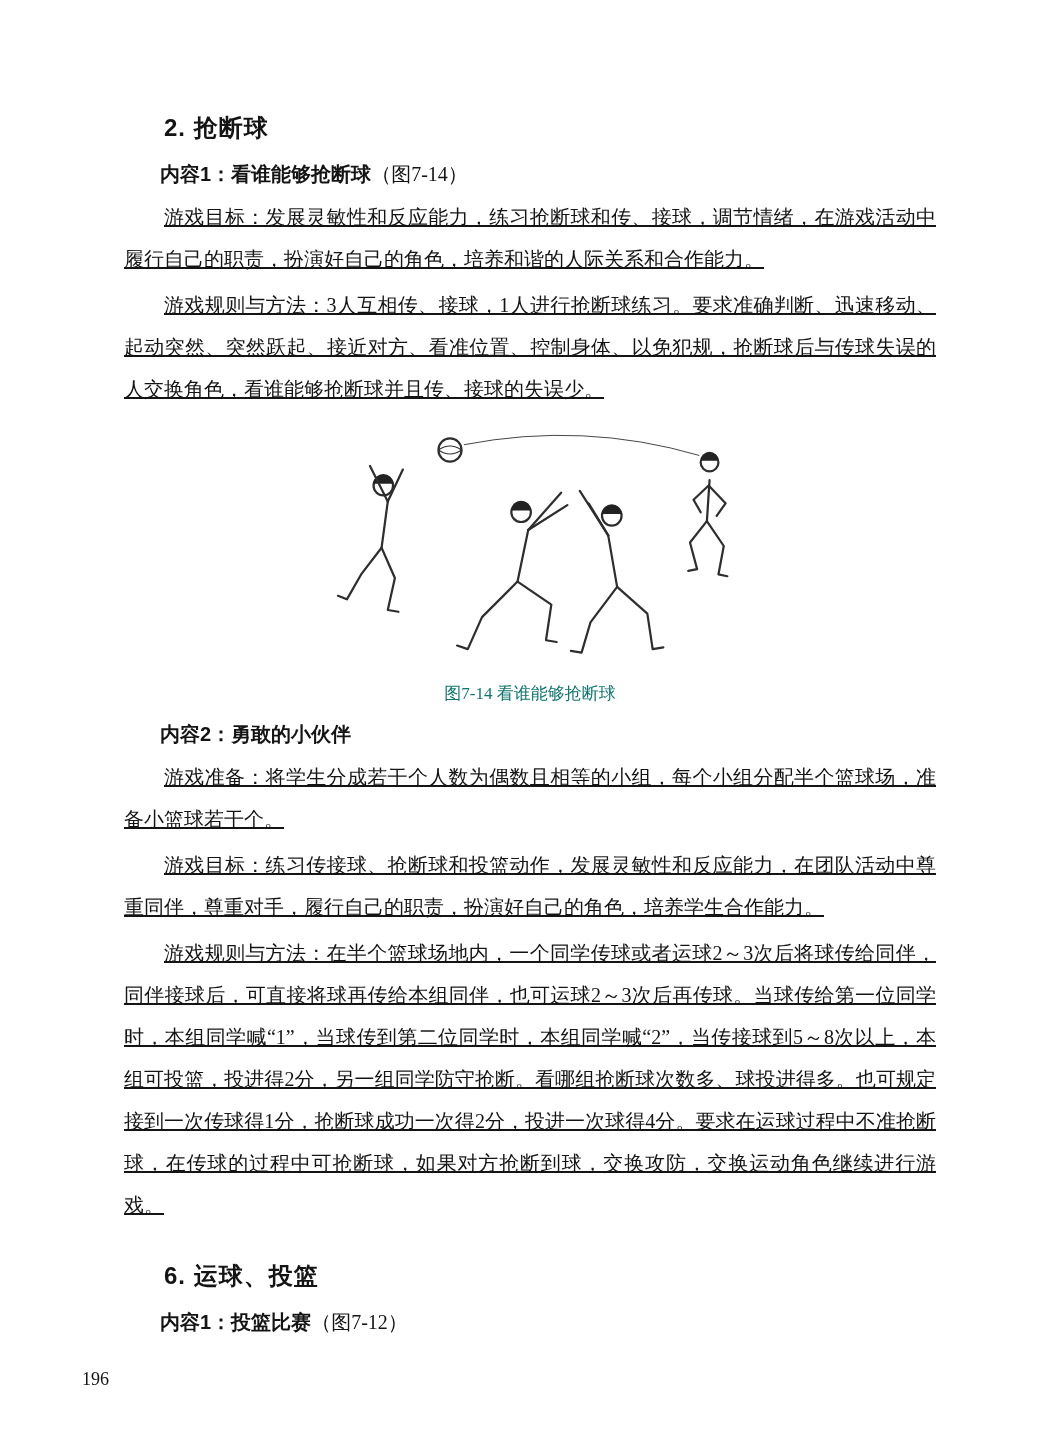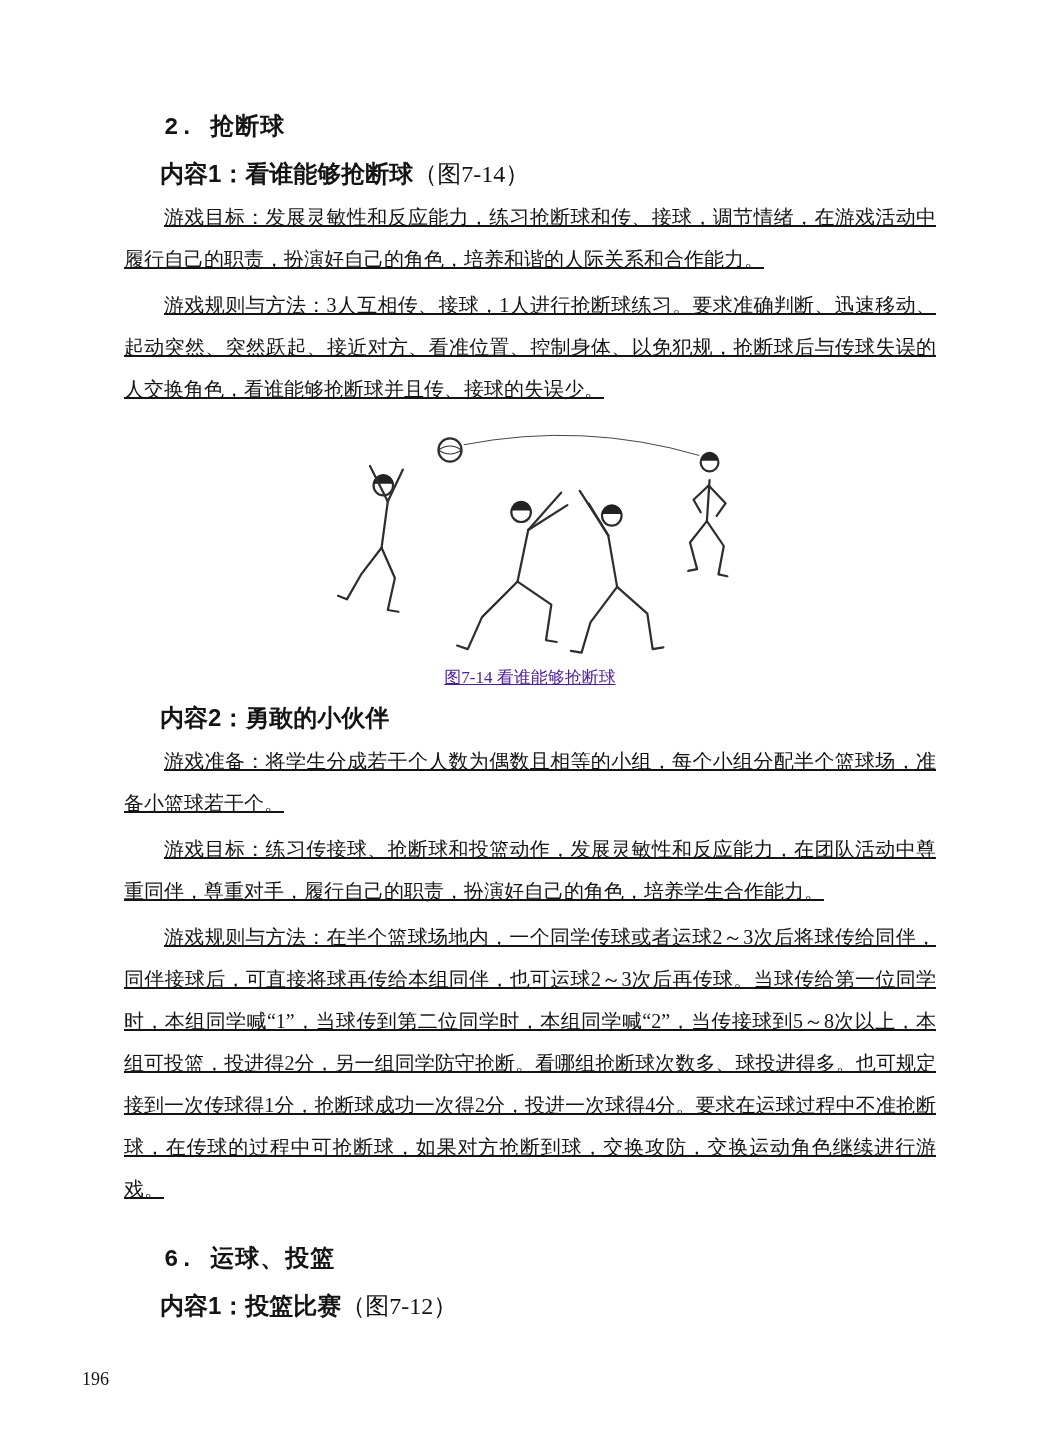--- a/index.html
+++ b/index.html
@@ -12,30 +12,30 @@
     position: relative;
     overflow: hidden;
   }
   .content {
     position: absolute;
     left: 120px;
     top: 112px;
     width: 820px;
   }
   .sec-heading {
-    font-family: Liberation Mono, monospace;
+    font-family: Liberation Sans, sans-serif;
     font-size: 24px;
     font-weight: 600;
     line-height: 32px;
     margin: 0 0 16px 44px;
     letter-spacing: 1px;
   }
   .sec-heading.later { margin-top: 34px; }
   .sub-title {
-    font-size: 24px;
+    font-size: 20px;
     line-height: 28px;
     margin: 14px 0 8px 40px;
   }
   .sub-title .bold-part {
     font-family: "Liberation Sans", "DejaVu Sans", sans-serif;
     font-weight: 700;
   }
   .sub-title .fig-ref {
     font-family: "Liberation Serif", "DejaVu Serif", serif;
     font-weight: 400;
@@ -48,23 +48,22 @@
     margin: 4px;
     text-decoration: underline;
   }
   figure.illustration {
     margin: 8px 0 10px 0;
     text-align: center;
   }
   figure.illustration figcaption {
     font-size: 17px;
     line-height: 24px;
-    margin-top: 4px;
-    color: #4c1d95;
-    text-decoration: underline;
+    margin-top: 20px;
+    color: #0f766e;
   }
   .page-number {
     position: absolute;
     left: 82px;
     bottom: 62px;
     font-size: 18px;
     font-family: "Liberation Serif", "DejaVu Serif", serif;
   }
 </style>
 </head>

